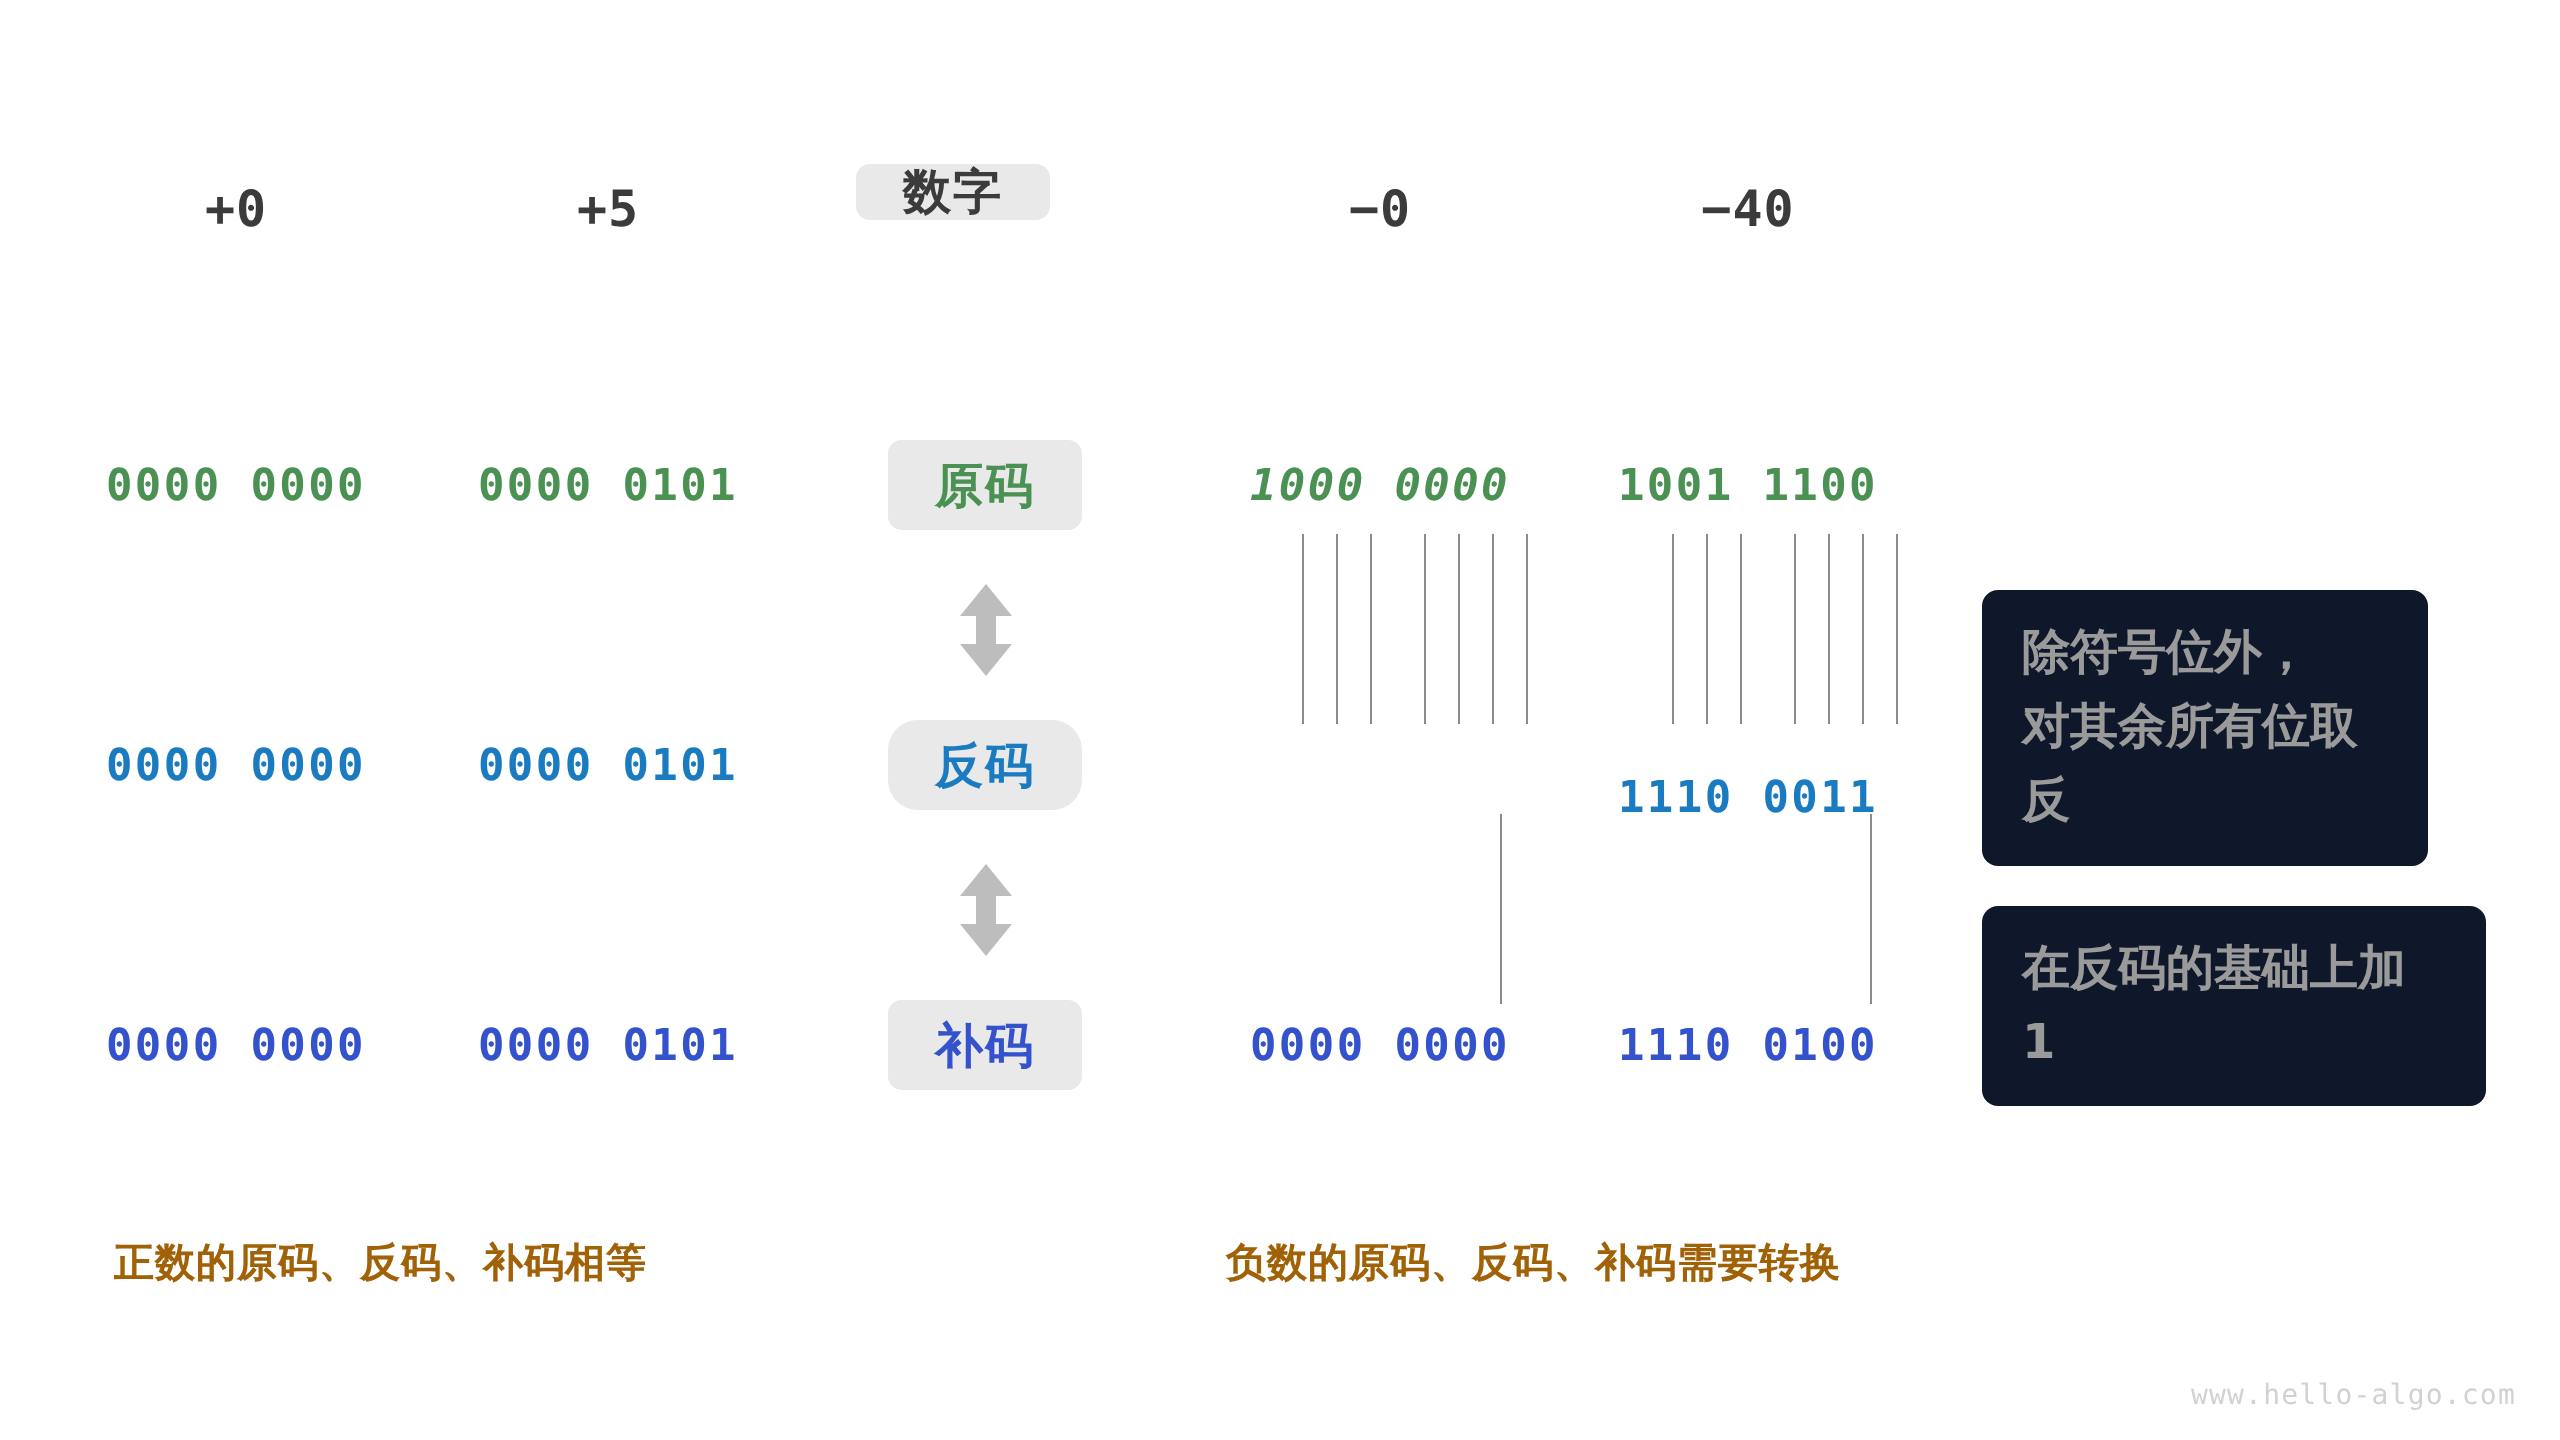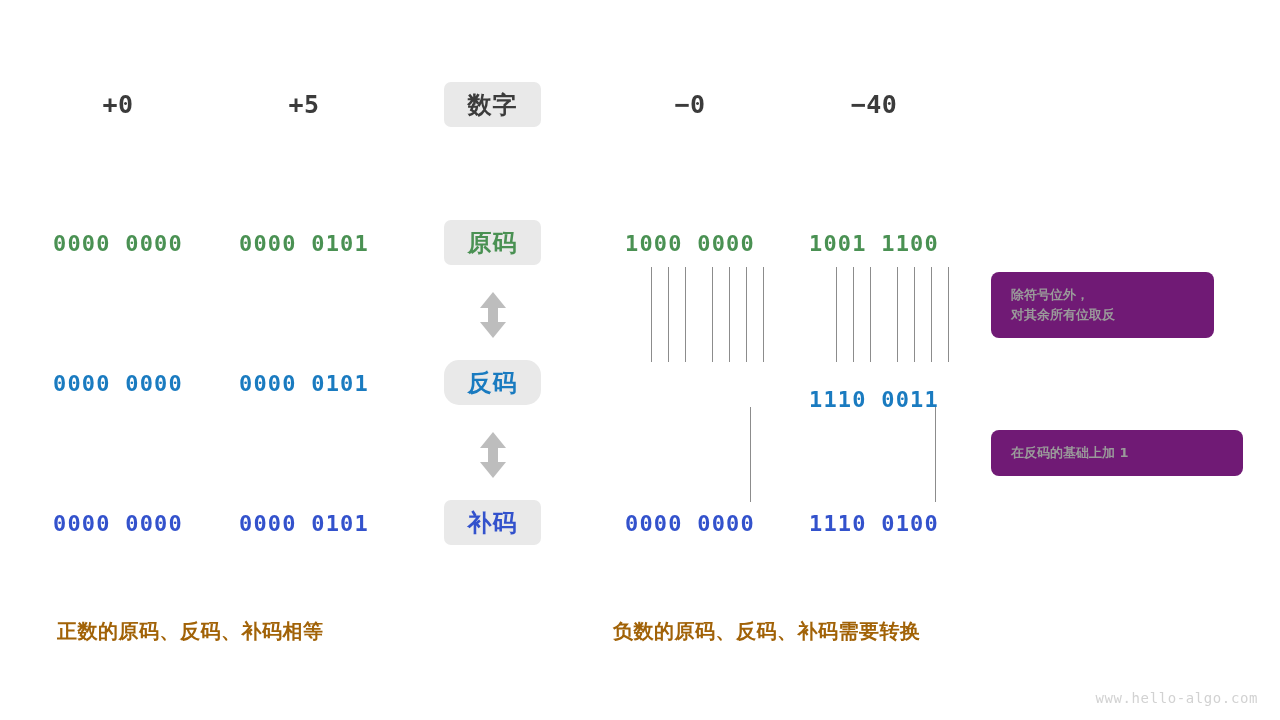--- a/index.html
+++ b/index.html
@@ -50,28 +50,29 @@
     background: #e9e9e9;
     border-radius: 7px;
     font-size: 24px;
     font-weight: bold;
     letter-spacing: 1px;
   }
 
   
   .note {
     position: absolute;
-    background: #701a75;
+    background: #0f172a;
     border-radius: 8px;
     color: #9a9a9a;
-    font-size: 13px;
+    font-size: 24px;
     font-weight: bold;
     line-height: 1.55;
     padding: 13px 20px;
     white-space: pre-line;
+    margin-top: 23px;
   }
 
   
   .footer-note {
     position: absolute;
     color: #a16207;
     font-size: 20px;
     font-weight: bold;
     letter-spacing: 0.5px;
     white-space: pre;
@@ -101,37 +102,37 @@
 </style>
 </head>
 <body>
 
 <div id="canvas">
 
   <div class="cell hdr-num" style="left:38px;  top:86px; width:160px; height:36px;">+0</div>
 
   <div class="cell hdr-num" style="left:224px; top:86px; width:160px; height:36px;">+5</div>
 
-  <div class="badge c-dark" style="left:444px; top:82px; width:97px; height:45px;">
+  <div class="badge c-dark" style="left:428px; top:82px; width:97px; height:28px;">
     <span>数字</span>
   </div>
 
   <div class="cell hdr-num" style="left:610px; top:86px; width:160px; height:36px;">−0</div>
 
   <div class="cell hdr-num" style="left:794px; top:86px; width:160px; height:36px;">−40</div>
 
   <div class="cell bits c-green" style="left:38px;  top:226px; width:160px; height:34px;">0000 0000</div>
 
   <div class="cell bits c-green" style="left:224px; top:226px; width:160px; height:34px;">0000 0101</div>
 
   <div class="badge c-green" style="left:444px; top:220px; width:97px; height:45px;">
     <span>原码</span>
   </div>
 
-  <div class="cell bits c-green" style="left:610px; top:226px; width:160px; height:34px;">1000 0000</div>
+  <div class="cell bits c-green" style="left:610px; top:226px; width:160px; height:34px;font-style:italic;">1000 0000</div>
 
   <div class="cell bits c-green" style="left:794px; top:226px; width:160px; height:34px;">1001 1100</div>
 
   <div class="cell bits c-blue" style="left:38px;  top:366px; width:160px; height:34px;">0000 0000</div>
 
   <div class="cell bits c-blue" style="left:224px; top:366px; width:160px; height:34px;">0000 0101</div>
 
   <div class="badge c-blue" style="left:444px; top:360px; width:97px; height:45px;border-radius:15px;">
     <span>反码</span>
   </div>

